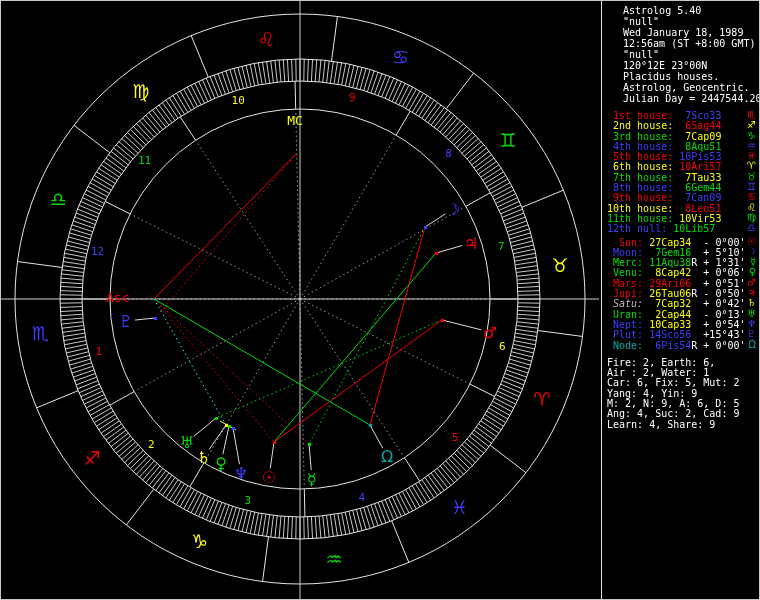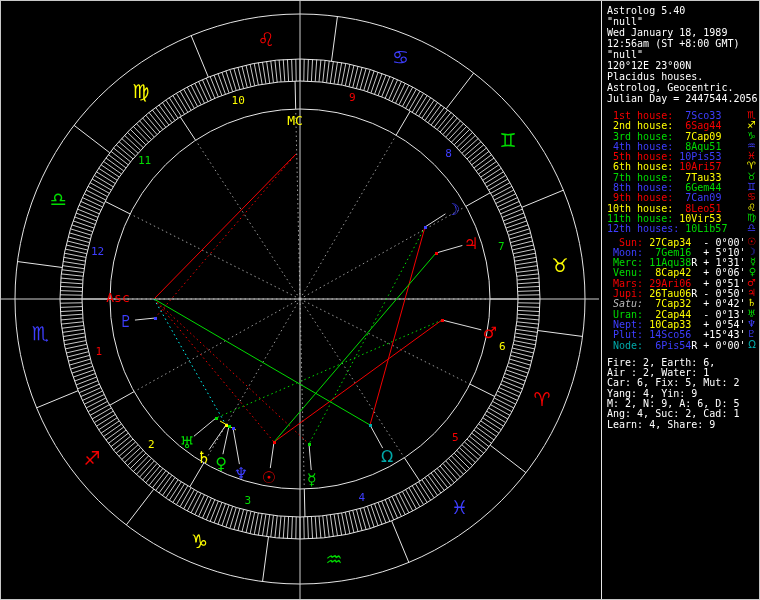--- a/index.html
+++ b/index.html
@@ -1,21 +1,21 @@
 <!DOCTYPE html>
 <html><head>
 <meta charset="utf-8">
 <style>
   html,body{margin:0;padding:0;background:#222;}
   .screen{position:relative;width:758px;height:598px;border:1px solid #c8c8c8;
           background:#000;overflow:hidden;font-family:"DejaVu Sans Mono",monospace;}
   #wheel{position:absolute;left:0;top:0;}
   .divider{position:absolute;left:600px;top:0;width:1px;height:100%;background:#e6e6e6;}
   .panel{position:absolute;left:601px;top:0;right:0;bottom:0;padding:4px 0 0 5px;color:#fff;}
-  .hline{height:11px;line-height:11px;font-size:10px;white-space:pre;color:#fff;}
+  .hline{height:11px;line-height:11px;font-size:10px;white-space:pre;color:#fff;margin-left:16px;}
   .list{margin-top:7px;}
   .list2{margin-top:3px;}
   .row{position:relative;height:10.3px;line-height:10.3px;font-size:10px;white-space:pre;}
   .row .sym{position:absolute;right:3px;top:-1px;font-family:"DejaVu Sans",sans-serif;
             font-size:10px;line-height:10px;}
   .sline{height:10.3px;line-height:10.3px;font-size:10px;white-space:pre;color:#fff;}
   text{font-family:"DejaVu Sans",sans-serif;}
   text.num{font-family:"DejaVu Sans Mono",monospace;font-size:11px;}
   text.ang{font-family:"DejaVu Sans Mono",monospace;font-size:13px;}
 </style>
@@ -516,38 +516,38 @@
         <div class="row"><span style="color: rgb(255, 255, 0);"> 2nd house:</span><span style="color: rgb(244, 0, 0);">  6Sag44</span><span class="sym" style="color: rgb(255, 255, 0);">♐</span></div>
         <div class="row"><span style="color: rgb(0, 220, 0);"> 3rd house:</span><span style="color: rgb(255, 255, 0);">  7Cap09</span><span class="sym" style="color: rgb(0, 220, 0);">♑</span></div>
         <div class="row"><span style="color: rgb(62, 62, 255);"> 4th house:</span><span style="color: rgb(0, 220, 0);">  8Aqu51</span><span class="sym" style="color: rgb(62, 62, 255);">♒</span></div>
         <div class="row"><span style="color: rgb(244, 0, 0);"> 5th house:</span><span style="color: rgb(62, 62, 255);"> 10Pis53</span><span class="sym" style="color: rgb(244, 0, 0);">♓</span></div>
         <div class="row"><span style="color: rgb(255, 255, 0);"> 6th house:</span><span style="color: rgb(244, 0, 0);"> 10Ari57</span><span class="sym" style="color: rgb(255, 255, 0);">♈</span></div>
         <div class="row"><span style="color: rgb(0, 220, 0);"> 7th house:</span><span style="color: rgb(255, 255, 0);">  7Tau33</span><span class="sym" style="color: rgb(0, 220, 0);">♉</span></div>
         <div class="row"><span style="color: rgb(62, 62, 255);"> 8th house:</span><span style="color: rgb(0, 220, 0);">  6Gem44</span><span class="sym" style="color: rgb(62, 62, 255);">♊</span></div>
         <div class="row"><span style="color: rgb(244, 0, 0); margin-top: 8px;"> 9th house:</span><span style="color: rgb(62, 62, 255);">  7Can09</span><span class="sym" style="color: rgb(244, 0, 0);">♋</span></div>
         <div class="row"><span style="color: rgb(255, 255, 0);">10th house:</span><span style="color: rgb(244, 0, 0);">  8Leo51</span><span class="sym" style="color: rgb(255, 255, 0);">♌</span></div>
         <div class="row"><span style="color: rgb(0, 220, 0);">11th house:</span><span style="color: rgb(255, 255, 0);"> 10Vir53</span><span class="sym" style="color: rgb(0, 220, 0);">♍</span></div>
-        <div class="row"><span style="color: rgb(62, 62, 255);">12th houses:</span><span style="color: rgb(0, 220, 0);"> 10Lib57</span><span class="sym" style="color: rgb(62, 62, 255);">♎</span></div>
+        <div class="row"><span style="color: rgb(62, 62, 255);">12th null:</span><span style="color: rgb(0, 220, 0);"> 10Lib57</span><span class="sym" style="color: rgb(62, 62, 255);">♎</span></div>
       </div>
     <div id="planets" class="list2">
         <div class="row"><span style="color: rgb(244, 0, 0);">  Sun:</span><span style="color: rgb(255, 255, 0);"> 27Cap34</span><span style="color: rgb(255, 255, 255);"> </span><span style="color: rgb(255, 255, 255);"> - 0°00'</span><span class="sym" style="color: rgb(244, 0, 0);">☉</span></div>
         <div class="row"><span style="color: rgb(62, 62, 255);"> Moon:</span><span style="color: rgb(0, 220, 0);">  7Gem16</span><span style="color: rgb(255, 255, 255);"> </span><span style="color: rgb(255, 255, 255); text-align: right;"> + 5°10'</span><span class="sym" style="color: rgb(62, 62, 255);">☽</span></div>
         <div class="row"><span style="color: rgb(0, 220, 0);"> Merc:</span><span style="color: rgb(0, 220, 0);"> 11Aqu38</span><span style="color: rgb(255, 255, 255);">R</span><span style="color: rgb(255, 255, 255);"> + 1°31'</span><span class="sym" style="color: rgb(0, 220, 0);">☿</span></div>
         <div class="row"><span style="color: rgb(0, 220, 0);"> Venu:</span><span style="color: rgb(255, 255, 0);">  8Cap42</span><span style="color: rgb(255, 255, 255);"> </span><span style="color: rgb(255, 255, 255);"> + 0°06'</span><span class="sym" style="color: rgb(0, 220, 0);">♀</span></div>
         <div class="row"><span style="color: rgb(244, 0, 0);"> Mars:</span><span style="color: rgb(244, 0, 0);"> 29Ari06</span><span style="color: rgb(255, 255, 255);"> </span><span style="color: rgb(255, 255, 255);"> + 0°51'</span><span class="sym" style="color: rgb(244, 0, 0);">♂</span></div>
         <div class="row"><span style="color: rgb(244, 0, 0);"> Jupi:</span><span style="color: rgb(255, 255, 0);"> 26Tau06</span><span style="color: rgb(255, 255, 255);">R</span><span style="color: rgb(255, 255, 255);"> - 0°50'</span><span class="sym" style="color: rgb(244, 0, 0);">♃</span></div>
         <div class="row"><span style="color: rgb(188, 188, 188); font-style: italic;"> Satu:</span><span style="color: rgb(255, 255, 0);">  7Cap32</span><span style="color: rgb(255, 255, 255);"> </span><span style="color: rgb(255, 255, 255);"> + 0°42'</span><span class="sym" style="color: rgb(255, 255, 0);">♄</span></div>
         <div class="row"><span style="color: rgb(0, 220, 0);"> Uran:</span><span style="color: rgb(255, 255, 0);">  2Cap44</span><span style="color: rgb(255, 255, 255);"> </span><span style="color: rgb(255, 255, 255); text-align: right;"> - 0°13'</span><span class="sym" style="color: rgb(0, 220, 0);">♅</span></div>
         <div class="row"><span style="color: rgb(62, 62, 255);"> Nept:</span><span style="color: rgb(255, 255, 0);"> 10Cap33</span><span style="color: rgb(255, 255, 255);"> </span><span style="color: rgb(255, 255, 255);"> + 0°54'</span><span class="sym" style="color: rgb(62, 62, 255);">♆</span></div>
         <div class="row"><span style="color: rgb(62, 62, 255);"> Plut:</span><span style="color: rgb(62, 62, 255);"> 14Sco56</span><span style="color: rgb(255, 255, 255);"> </span><span style="color: rgb(255, 255, 255);"> +15°43'</span><span class="sym" style="color: rgb(62, 62, 255);">♇</span></div>
         <div class="row"><span style="color: rgb(0, 168, 168);"> Node:</span><span style="color: rgb(62, 62, 255);">  6Pis54</span><span style="color: rgb(255, 255, 255);">R</span><span style="color: rgb(255, 255, 255);"> + 0°00'</span><span class="sym" style="color: rgb(0, 168, 168);">Ω</span></div>
       </div>
     <div id="summary" class="list">
         <div class="sline">Fire: 2, Earth: 6,</div>
         <div class="sline">Air : 2, Water: 1</div>
         <div class="sline">Car: 6, Fix: 5, Mut: 2</div>
         <div class="sline">Yang: 4, Yin: 9</div>
         <div class="sline">M: 2, N: 9, A: 6, D: 5</div>
-        <div class="sline">Ang: 4, Suc: 2, Cad: 1</div>
+        <div class="sline">Ang: 4, Suc: 2, Cad: 9</div>
         <div class="sline">Learn: 4, Share: 9</div>
       </div>
   </div>
 </div>
 
 </body></html>

